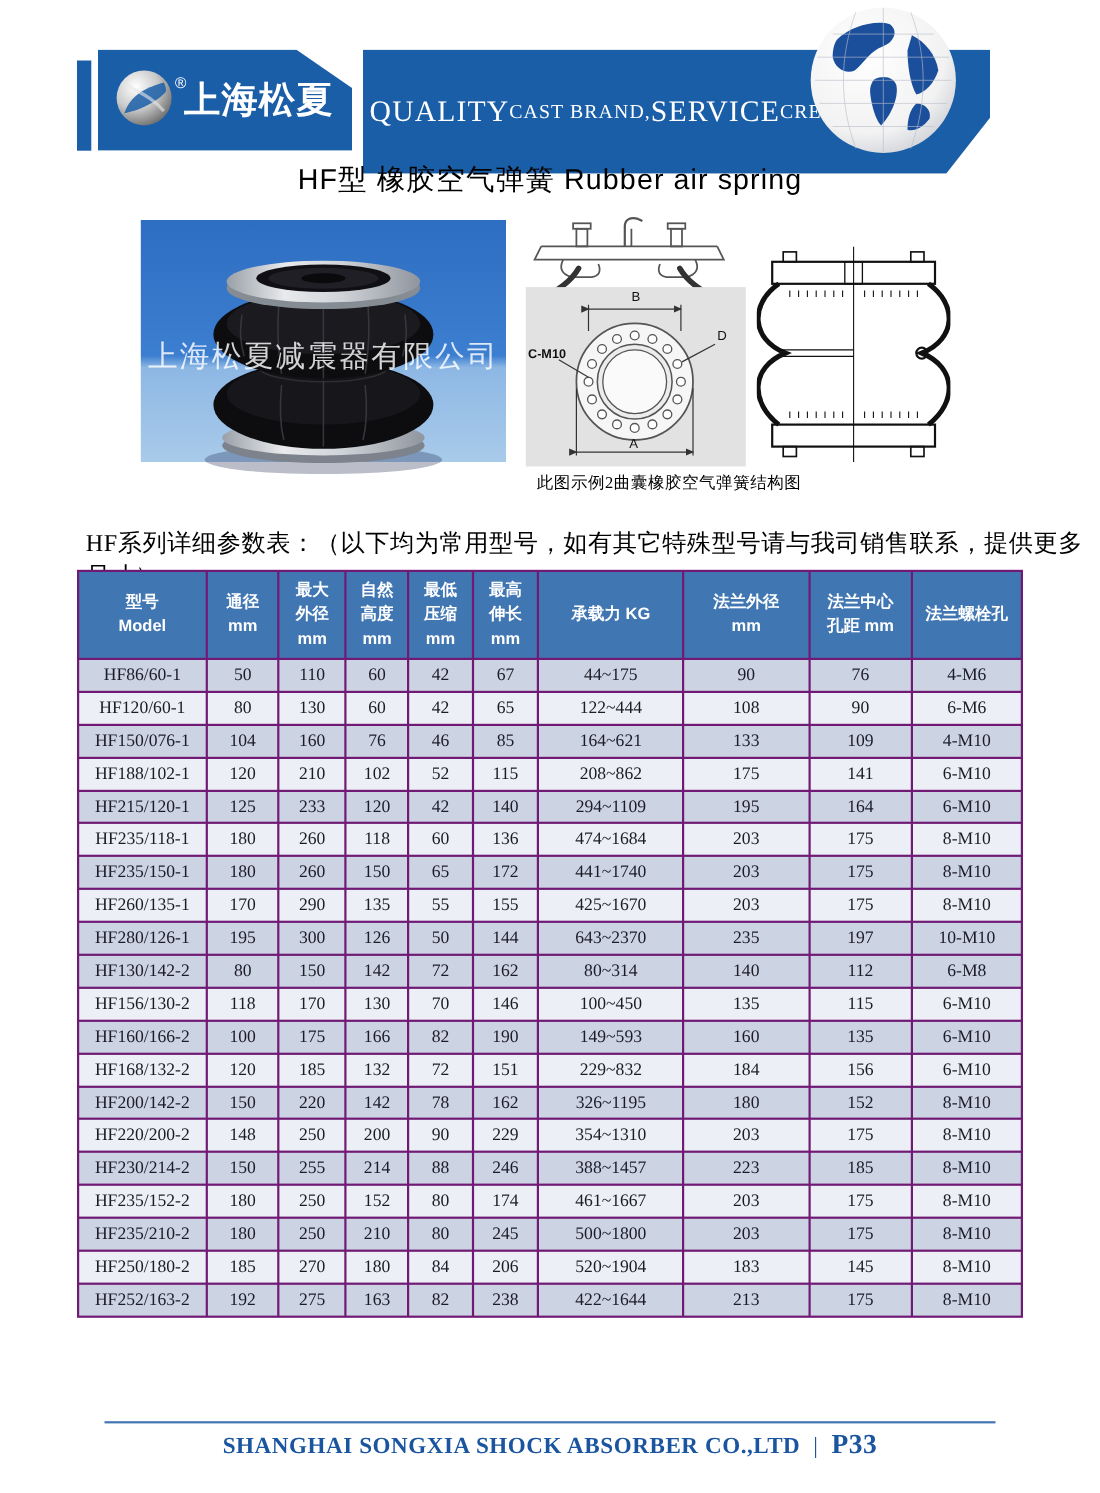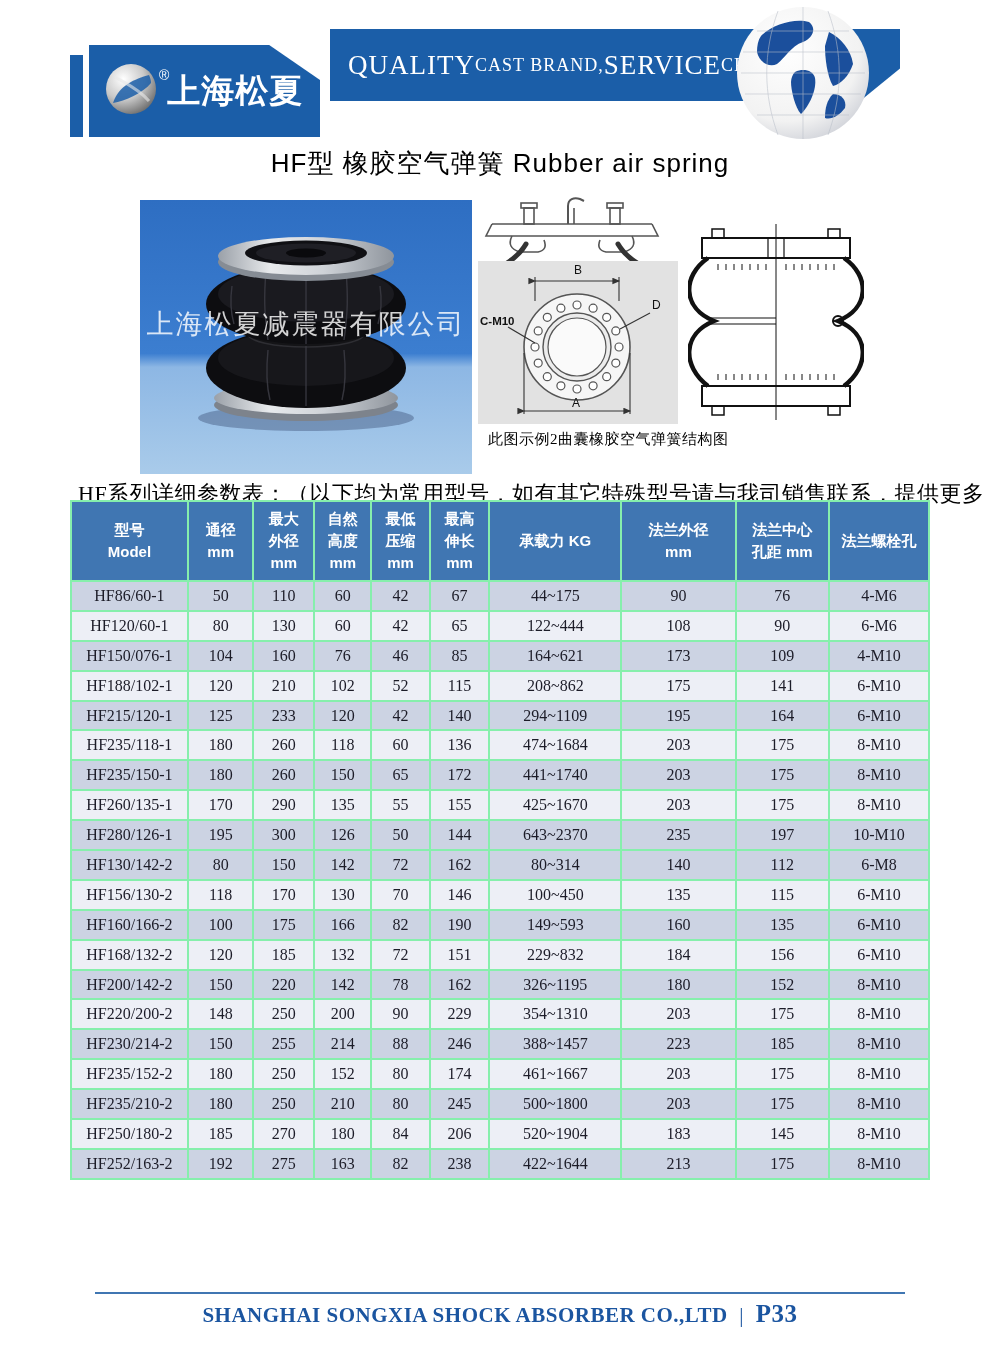--- a/index.html
+++ b/index.html
@@ -6,54 +6,54 @@
   .page{position:relative;width:1000px;height:1357px;background:#ffffff;overflow:hidden;
         font-family:"Liberation Sans",sans-serif;color:#111;}
 
   
   .hdr-bar{position:absolute;left:70px;top:55px;width:13px;height:82px;background:#1b5ea8;}
   .hdr-left{position:absolute;left:89px;top:45px;width:231px;height:92px;background:#1b5ea8;
             clip-path:polygon(0 0,78% 0,100% 38%,100% 100%,0 100%);
             display:flex;align-items:center;padding-left:16px;box-sizing:border-box;}
   .brand-reg{color:#fff;font-size:14px;vertical-align:top;position:relative;top:-16px;left:2px;}
   .brand-name{color:#fff;font-size:33px;font-weight:bold;letter-spacing:1px;margin-left:0;}
-  .hdr-right{position:absolute;left:330px;top:29px;width:570px;height:72px;background:#1b5ea8;
+  .hdr-right{position:absolute;left:330px;top:45px;width:570px;height:113px;background:#1b5ea8;
              clip-path:polygon(0 0,100% 0,100% 55%,93% 100%,0 100%);
-             display:flex;align-items:center;padding-left:18px;box-sizing:border-box;
+             display:flex;align-items:center;padding-left:6px;box-sizing:border-box;
              font-family:"Liberation Serif",serif;color:#fff;white-space:nowrap;}
   .slogan-big{font-size:27px;letter-spacing:1px;}
   .slogan-small{font-size:18px;letter-spacing:1px;}
   .globe{position:absolute;left:733px;top:2px;width:140px;height:142px;z-index:5;}
 
   
   .doc-title{position:absolute;left:0;top:146px;width:100%;text-align:center;
              font-family:Liberation Sans, sans-serif;
              font-size:26px;color:#000;letter-spacing:1px;}
 
   
-  .photo{position:absolute;left:140px;top:200px;width:332px;height:274px;
+  .photo{position:absolute;left:128px;top:200px;width:332px;height:220px;
          background:linear-gradient(180deg,#2e6ec2 0%,#3c7ed0 56%,#8db7e4 61%,#a9cbea 100%);}
   .photo svg{position:absolute;left:0;top:0;}
   .watermark{position:absolute;left:0;top:106px;width:100%;text-align:center;
              color:rgba(255,255,255,.82);font-size:27px;letter-spacing:2px;white-space:nowrap;}
 
   
   .sketch{position:absolute;left:482px;top:192px;width:180px;height:88px;}
   .flange-box{position:absolute;left:478px;top:261px;width:200px;height:163px;background:#e2e2e2;}
   .xsection{position:absolute;left:688px;top:224px;width:176px;height:196px;}
   .diagram-caption{position:absolute;left:488px;top:430px;font-size:15px;color:#000;
                    font-family:"Liberation Serif",serif;letter-spacing:.5px;}
 
   
   .intro{position:absolute;left:78px;top:479px;font-size:22px;color:#000;
          font-family:"Liberation Serif",serif;letter-spacing:.5px;}
 
   
-  .spec-table{position:absolute;left:70px;top:500px;width:860px;border-collapse:separate;
-              border-spacing:2px;background:#86efac;table-layout:fixed;}
+  .spec-table{position:absolute;left:70px;top:518px;width:860px;border-collapse:separate;
+              border-spacing:2px;background:#701a75;table-layout:fixed;}
   .spec-table th{background:#4076b2;color:#fff;font-size:15px;font-weight:bold;
                  text-align:center;vertical-align:middle;padding:6px 1px;line-height:1.45;
                  height:66px;}
   .spec-table td{font-family:"Liberation Serif",serif;font-size:16px;color:#1c1c28;
                  text-align:center;vertical-align:middle;height:27.9px;padding:0 1px;}
   .spec-table tr.odd td{background:#ccd3e3;}
   .spec-table tr.even td{background:#edeff6;}
 
   
   .footer-line{position:absolute;left:95px;top:1292px;width:810px;height:0;
@@ -328,21 +328,21 @@
           <td>6-M6</td>
         </tr>
         <tr class="odd">
           <td>HF150/076-1</td>
           <td>104</td>
           <td>160</td>
           <td>76</td>
           <td>46</td>
           <td>85</td>
           <td>164~621</td>
-          <td>173</td>
+          <td>133</td>
           <td>109</td>
           <td>4-M10</td>
         </tr>
         <tr class="even">
           <td>HF188/102-1</td>
           <td>120</td>
           <td>210</td>
           <td>102</td>
           <td>52</td>
           <td>115</td>

